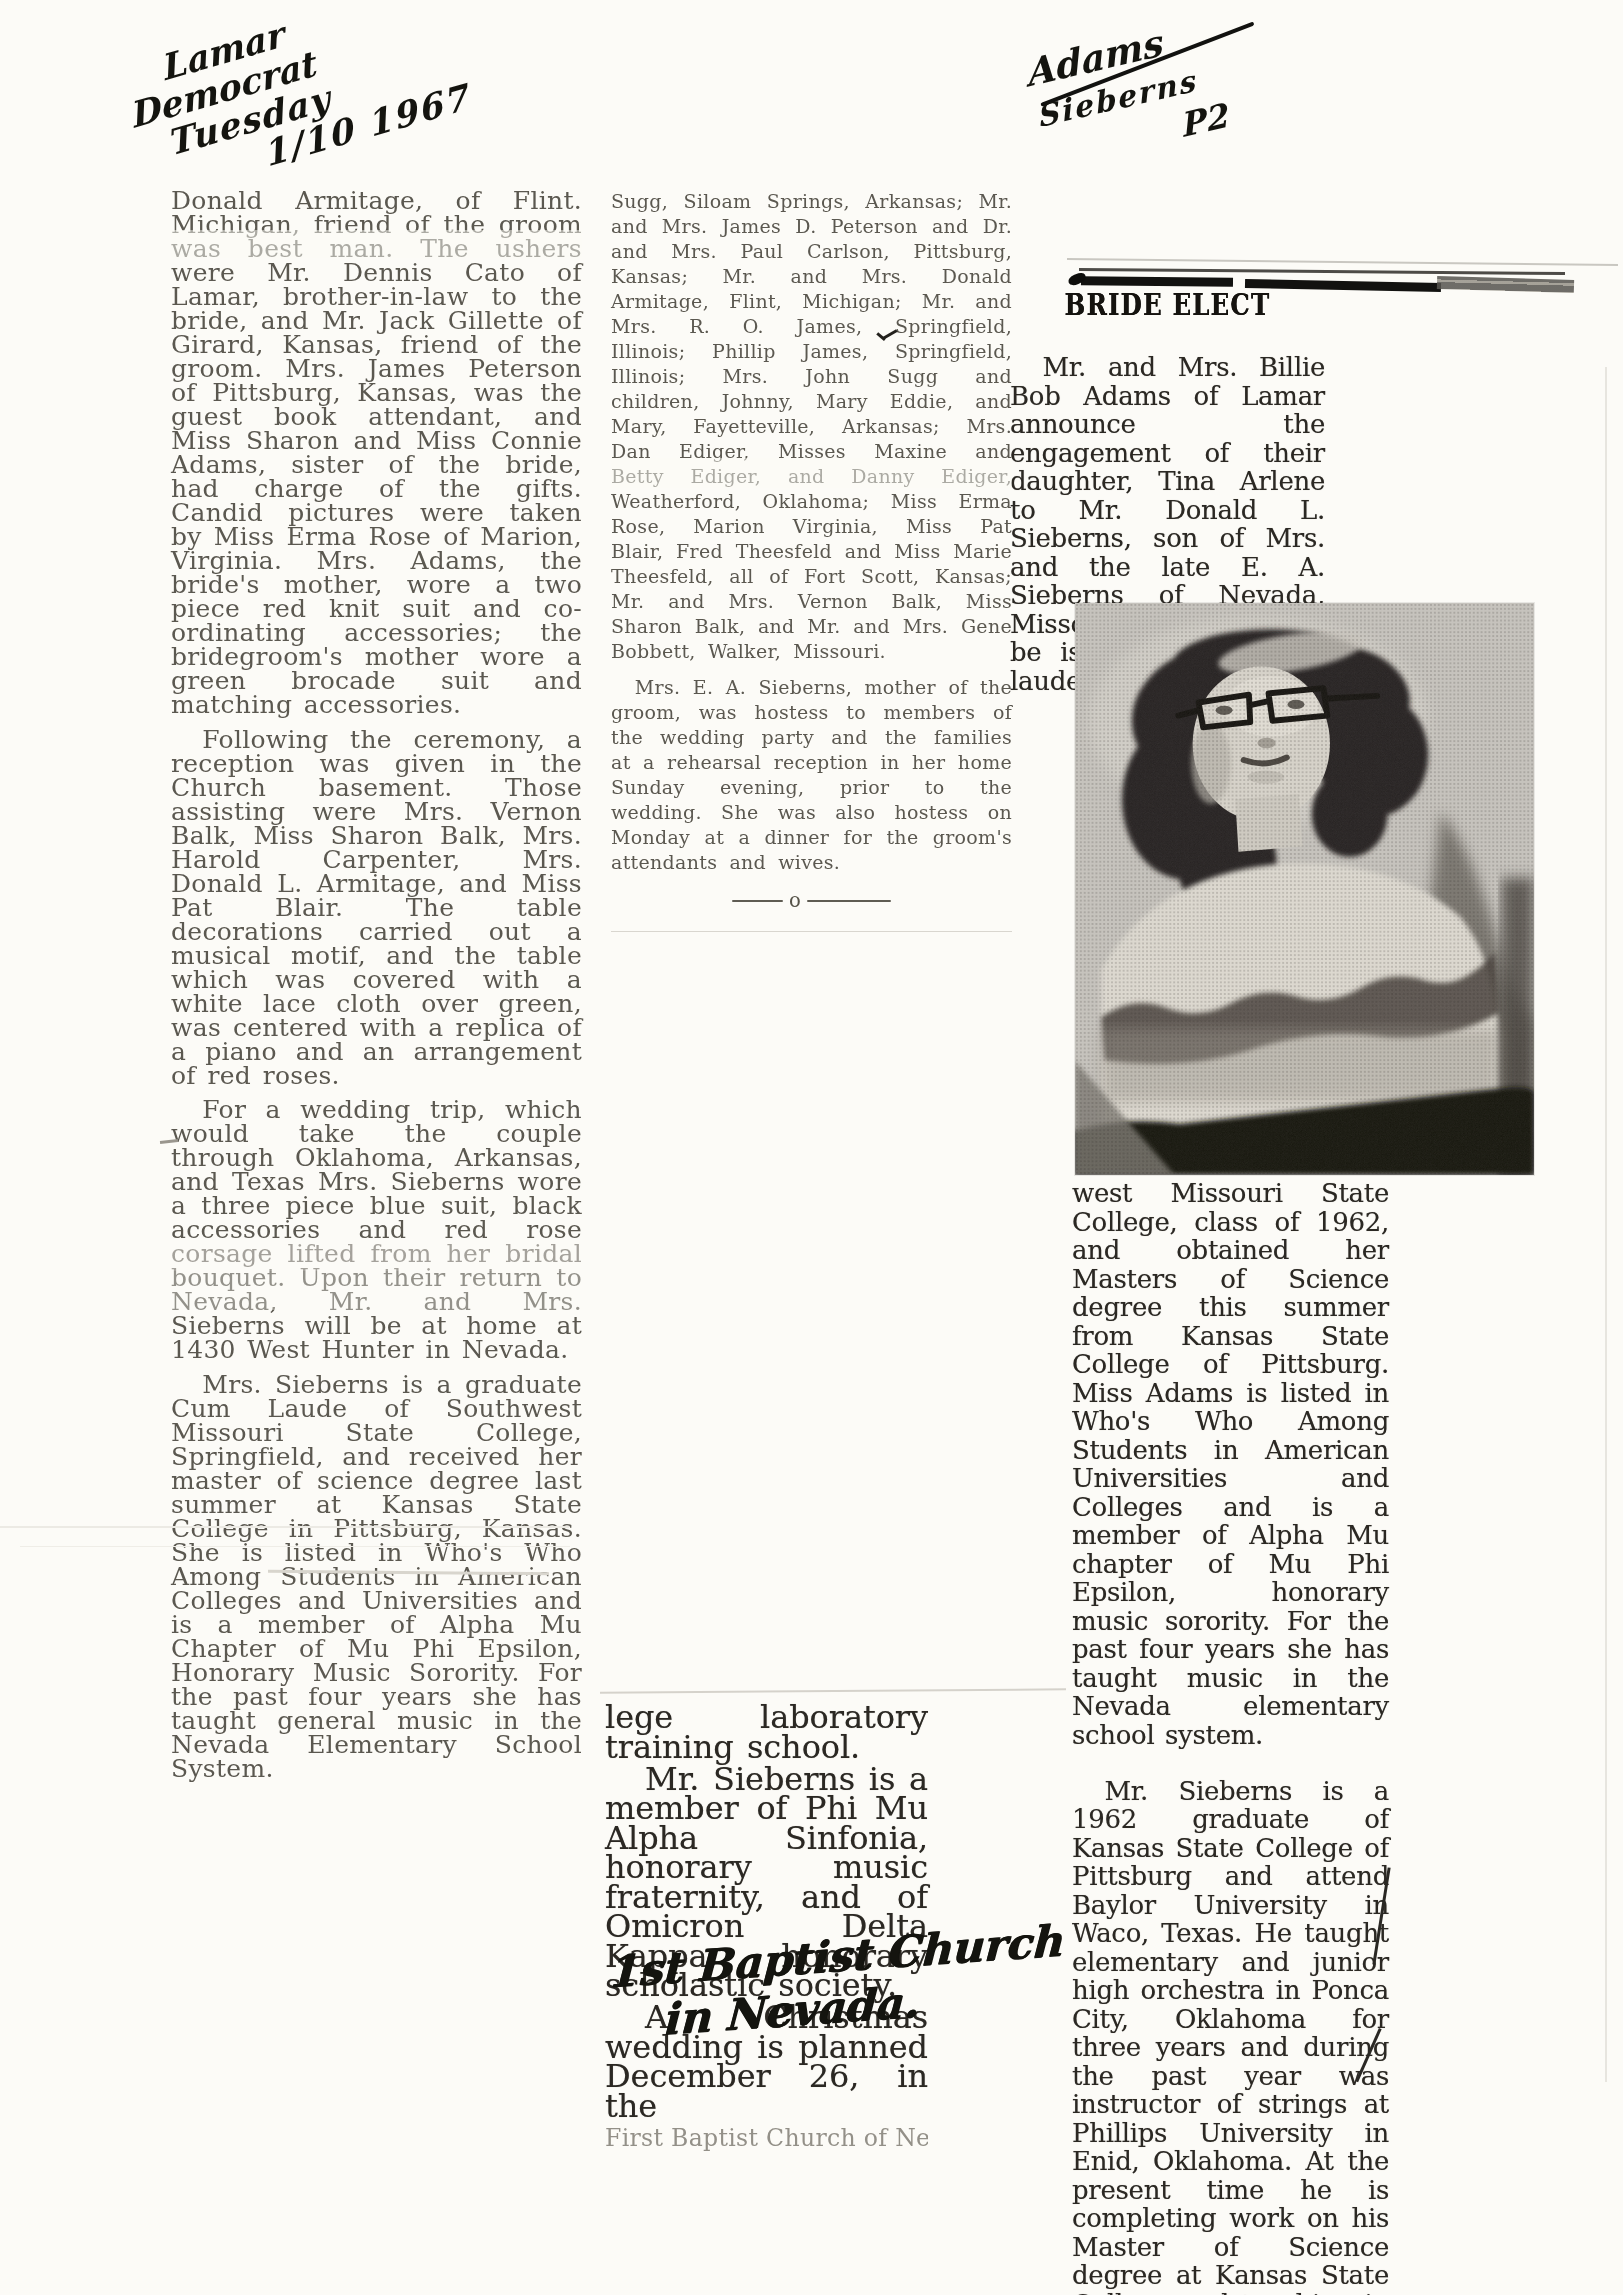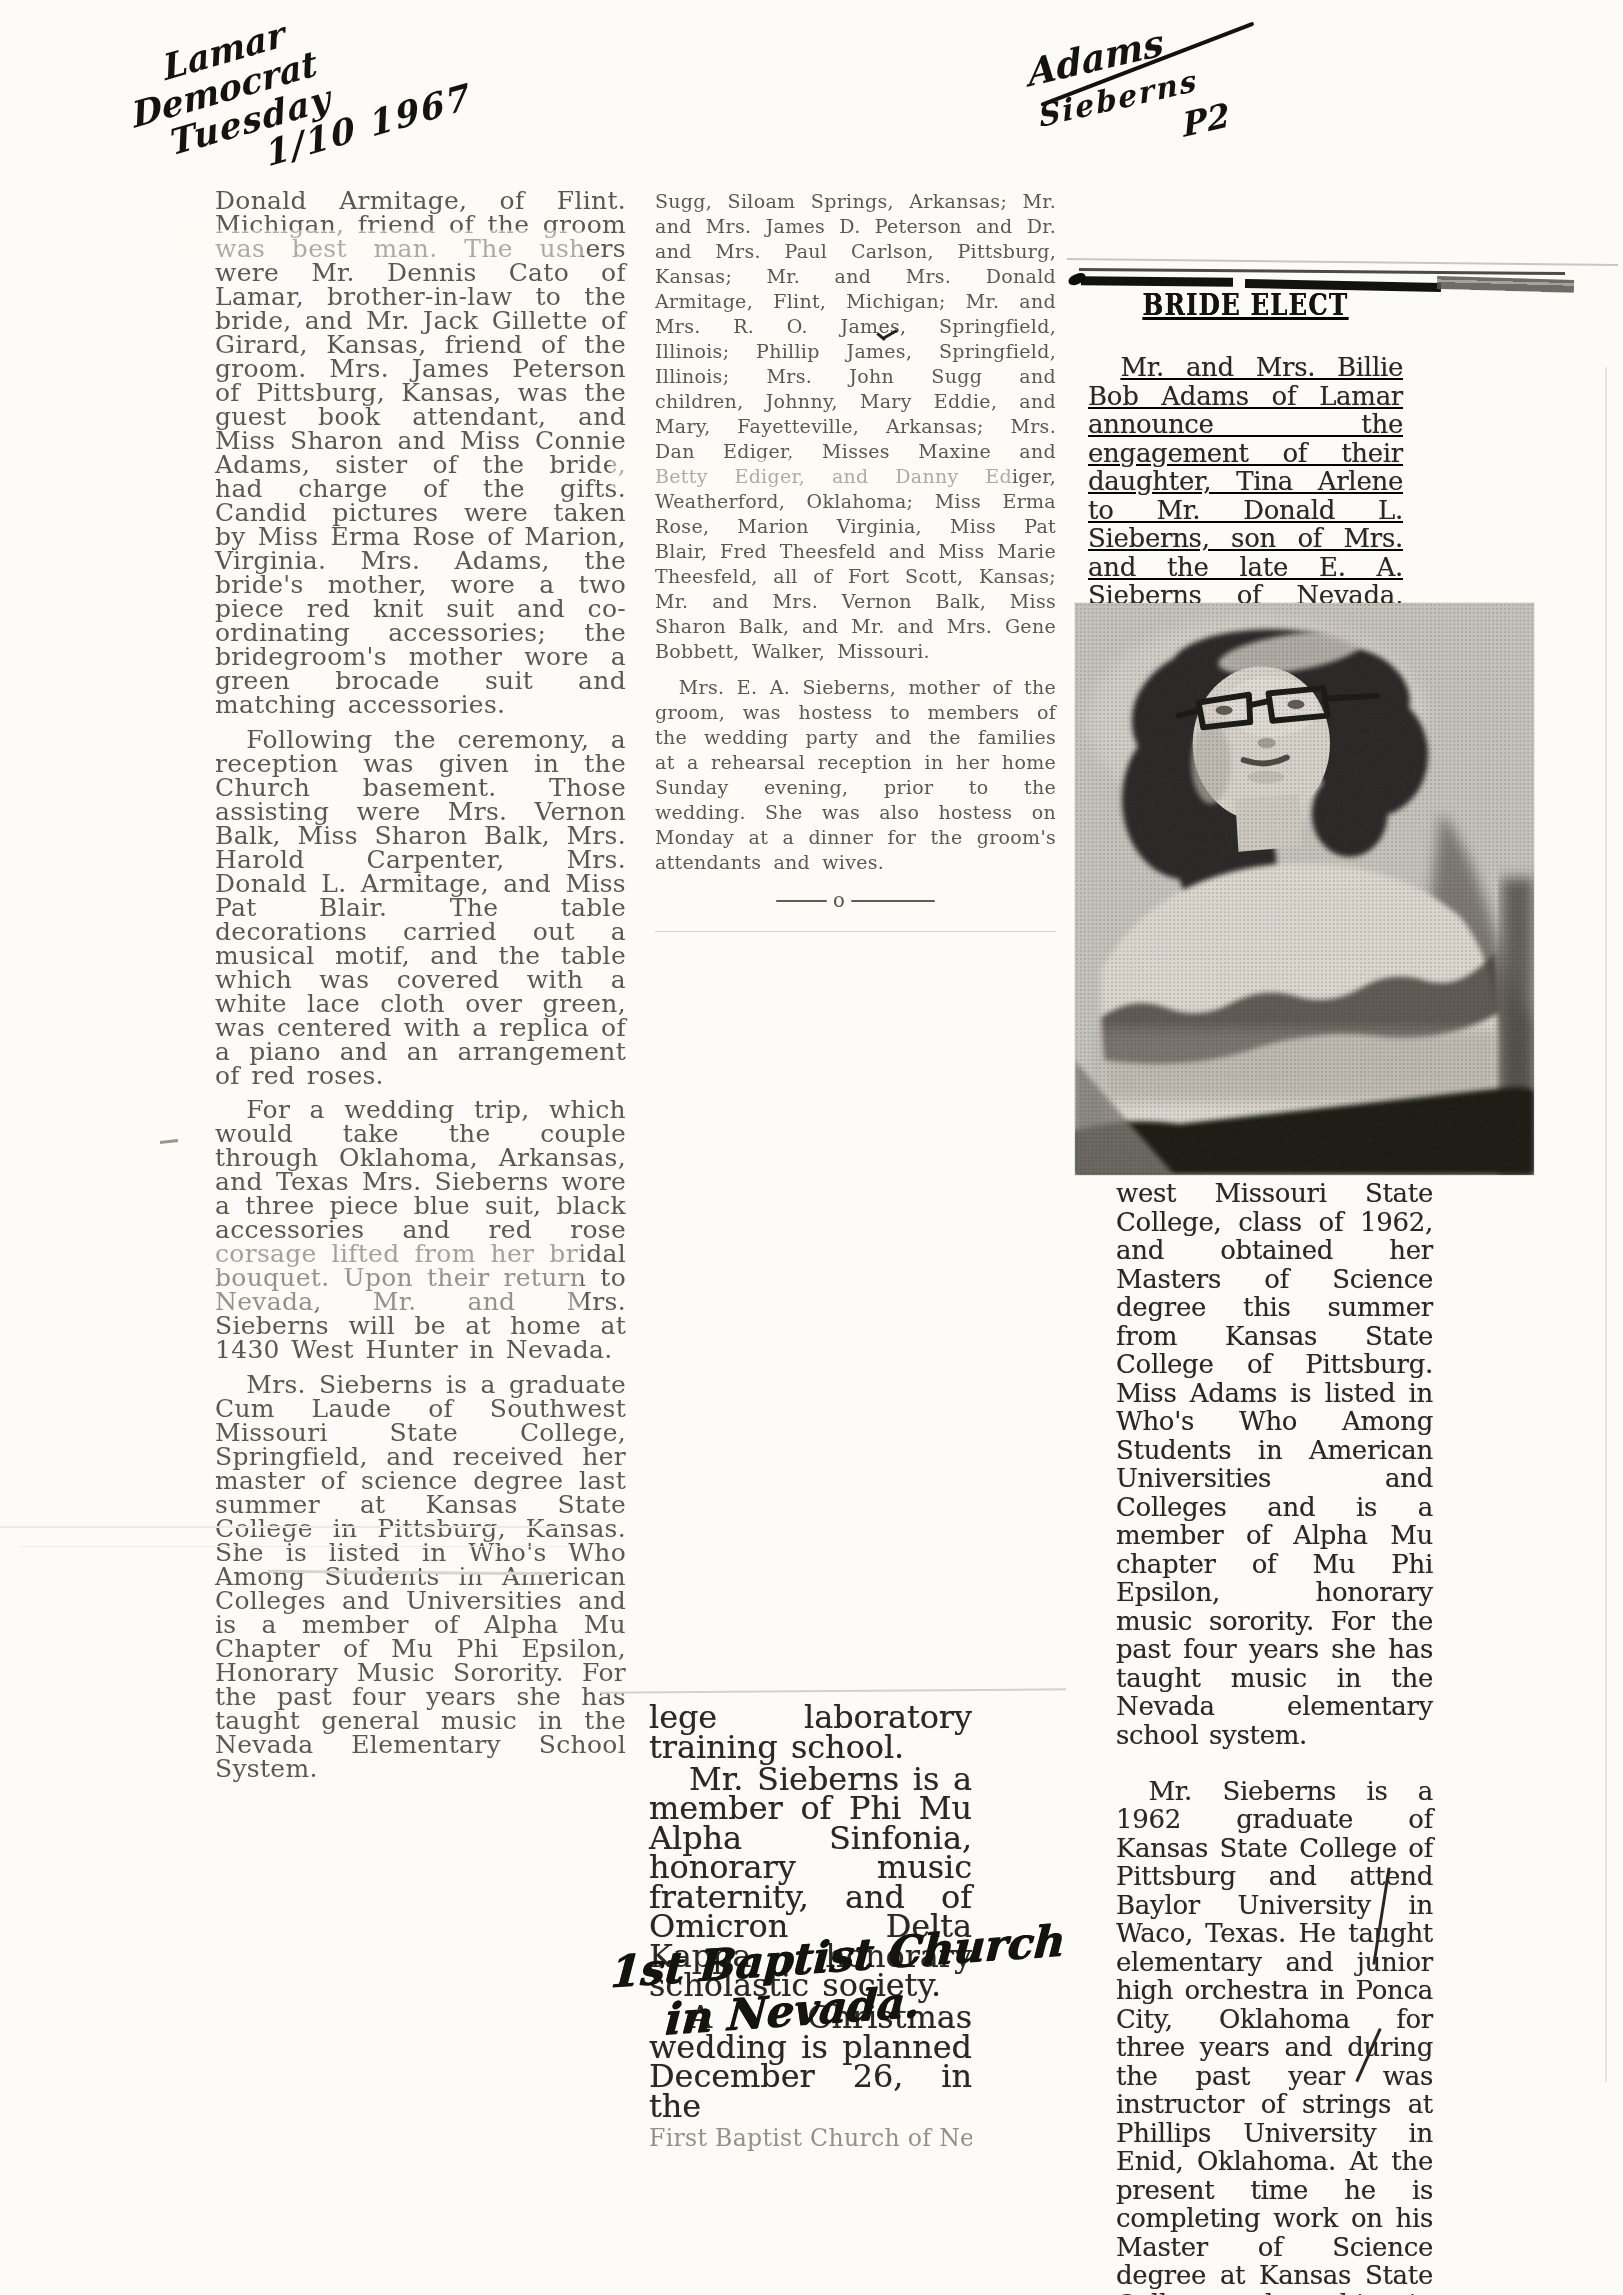--- a/index.html
+++ b/index.html
@@ -16,21 +16,21 @@
     text-align:justify;
     color:#5b5850;
     text-rendering:optimizeLegibility;
   }
   .col1 .news{font-size:25px;line-height:24px;letter-spacing:0.3px;word-spacing:3.3px;}
   .col2 .news{font-size:19px;line-height:25px;letter-spacing:0.3px;word-spacing:5.9px;}
   .dark{color:#2b2823;text-shadow:0 0 0.7px rgba(43,40,35,.45);}
   .bride .news{font-size:26px;line-height:28.5px;letter-spacing:-0.3px;word-spacing:2.6px;}
   .col3 .news{font-size:32px;line-height:29.5px;letter-spacing:-0.1px;word-spacing:3.3px;margin:0 0 2.6px 0;}
   .ind{text-indent:1.25em;}
-  .block{position:absolute;margin-left:44px;}
+  .block{position:absolute;}
   .headline{
     margin:0;text-align:center;
     font-weight:bold;color:#15130f;
     font-size:30px;letter-spacing:1.3px;
     transform:scaleX(.82);transform-origin:50% 50%;
     text-shadow:0 0 0.7px #15130f;
   }
   .obscured{
     font-size:23.6px;line-height:29px;color:#7a766d;opacity:.8;
     letter-spacing:0.3px;white-space:nowrap;overflow:hidden;
@@ -110,21 +110,21 @@
     <div class="clipedge"></div>
   </section>
 
   <div class="art" style="left:1067px;top:261px;width:551px;height:2px;background:#c9c7c1;transform:rotate(.6deg);"></div>
   <div class="art" style="left:1079px;top:270px;width:486px;height:3.3px;background:#4d4b47;transform:rotate(.5deg);"></div>
   <div class="art" style="left:1081px;top:277px;width:152px;height:8.5px;background:#121210;transform:rotate(.6deg);"></div>
   <div class="art" style="left:1245px;top:281px;width:196px;height:8.5px;background:#121210;transform:rotate(1.2deg);"></div>
   <div class="art" style="left:1437px;top:278px;width:137px;height:13px;opacity:.85;transform:rotate(1.6deg);background:repeating-linear-gradient(180deg,#55534e 0 3.3px,#969288 3.3px 5.9px,#55534e 5.9px 9.2px);"></div>
   <div class="art" style="left:1068px;top:274px;width:18.3px;height:9.8px;background:#0e0e0c;border-radius:45%;transform:rotate(-24deg);"></div>
 
-  <section class="block bride" style="left:1044px;top:287px;width:315px;text-decoration:underline;">
+  <section class="block bride" style="left:1010px;top:287px;width:315px;">
     <h1 class="headline">BRIDE ELECT</h1>
     <p class="news dark ind" style="margin-top:31px;">Mr. and Mrs. Billie Bob Adams of Lamar announce the engagement of their daughter, Tina Arlene to Mr. Donald L. Sieberns, son of Mrs. and the late E. A. Sieberns of Nevada, Missouri. The bride-to-be is a graduate cum laude of South-</p>
   </section>
 
   <figure class="photo">
     <svg viewBox="0 0 702 874" preserveAspectRatio="none">
       <defs>
         <filter id="b1">
             <feGaussianBlur stdDeviation="4"></feGaussianBlur>
           </filter>

